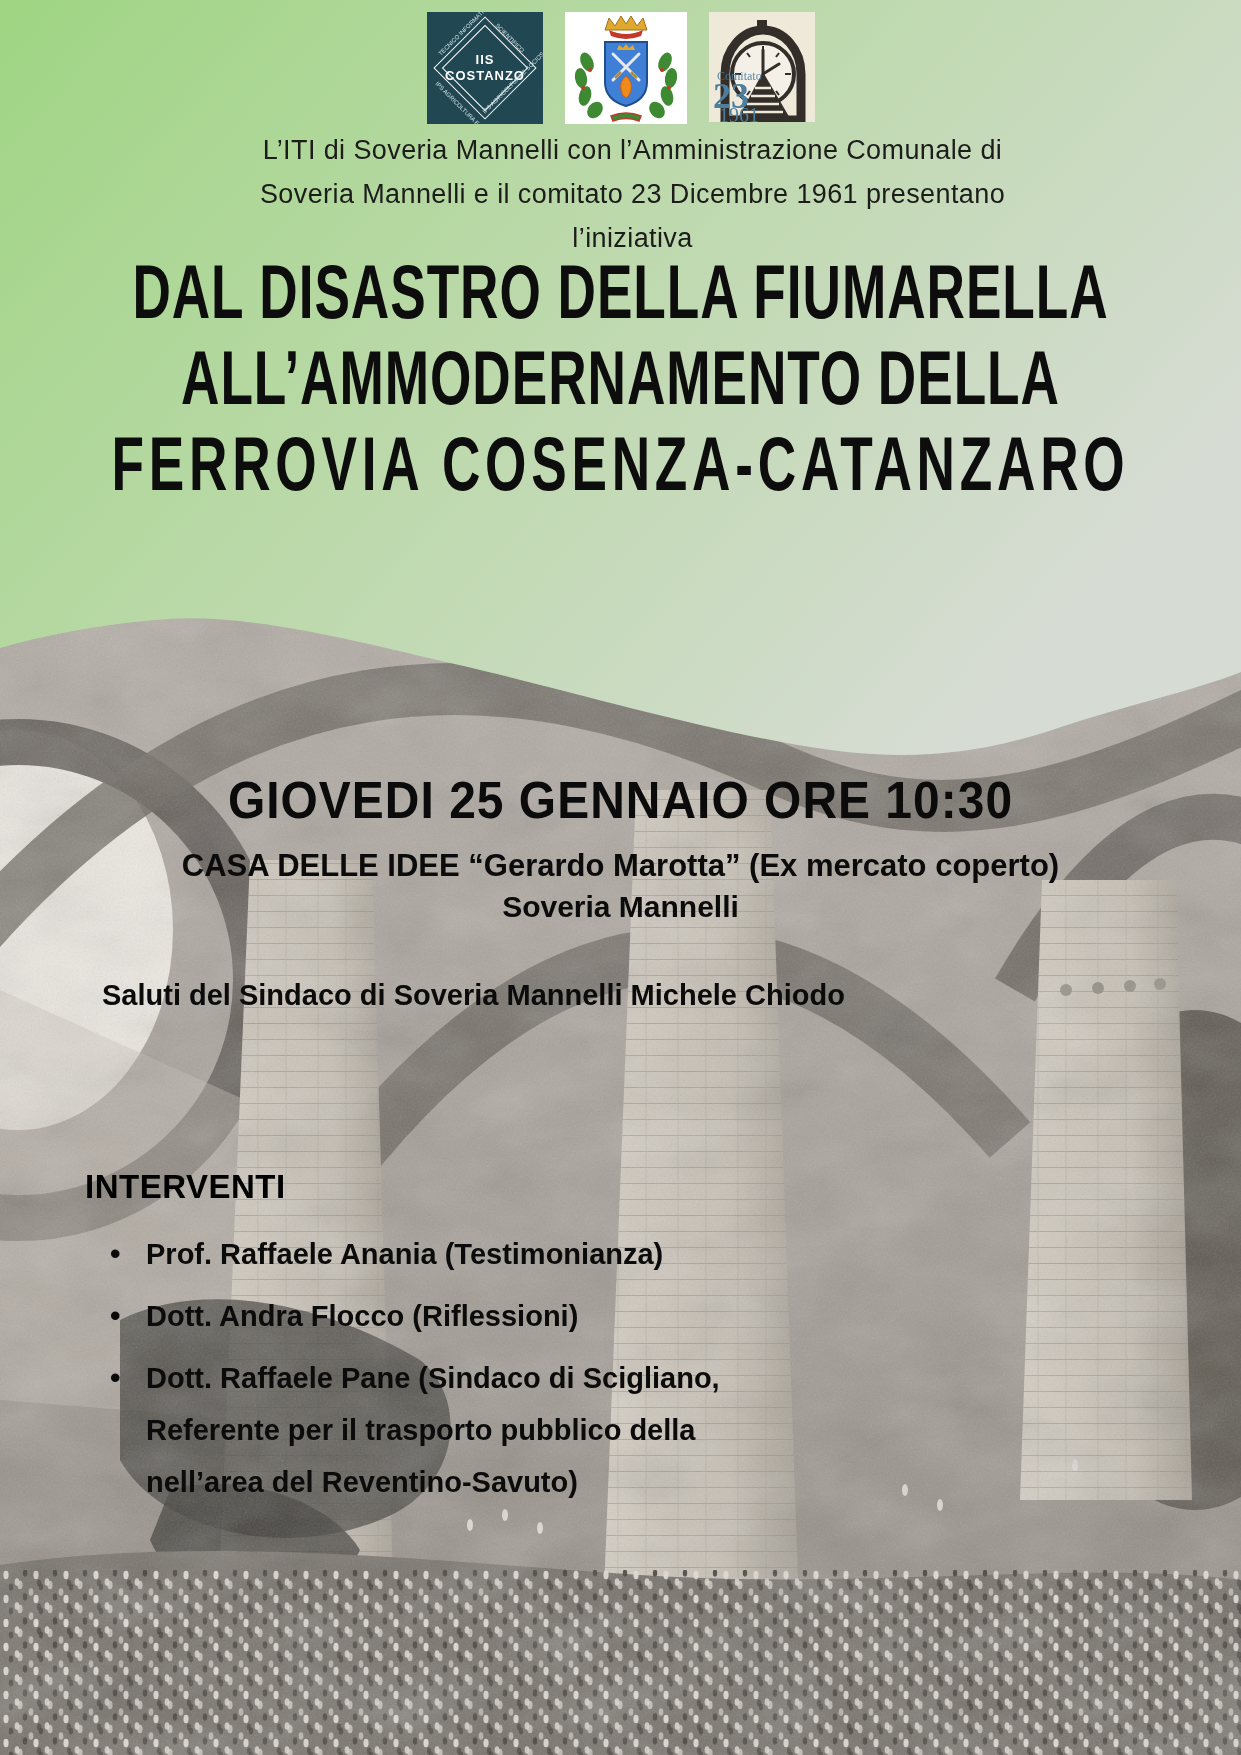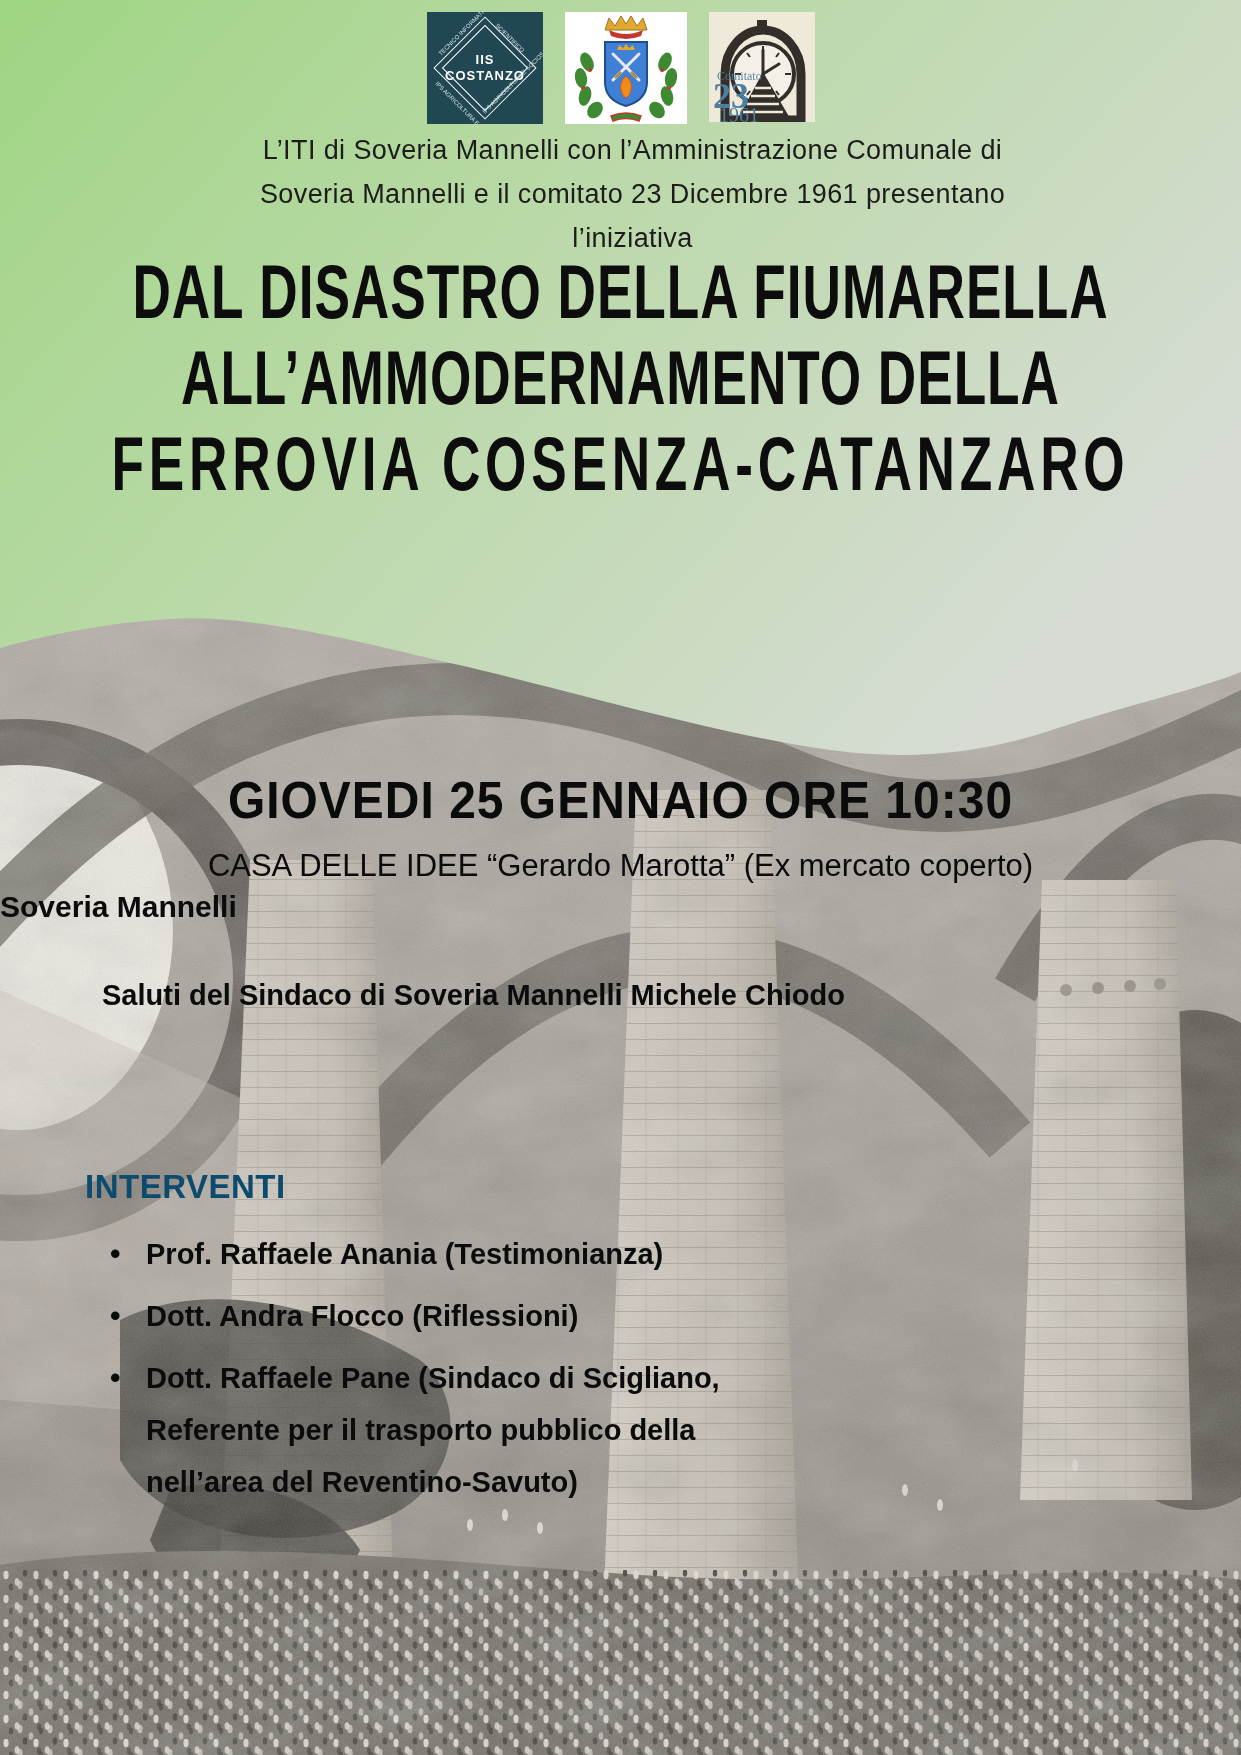--- a/index.html
+++ b/index.html
@@ -31,34 +31,34 @@
     transform:scale(.95,1.34);transform-origin:50% 60%;white-space:nowrap;
   }
   .title-line.wide{letter-spacing:5px;}
   .datetime{
     position:absolute;top:772px;left:0;width:100%;text-align:center;
     font-size:47px;font-weight:bold;letter-spacing:1px;white-space:nowrap;
     transform:scale(1.02,1.12);transform-origin:50% 50%;color:#0b0b0b;
   }
   .venue{
     position:absolute;top:848px;left:0;width:100%;text-align:center;
-    font-size:31px;font-weight:normal;letter-spacing:0;color:#0b0b0b;white-space:nowrap;
+    font-size:31px;font-weight:bold;letter-spacing:0;color:#0b0b0b;white-space:nowrap;
   }
   .city{
-    position:absolute;top:890px;left:0;width:100%;
+    position:absolute;top:890px;left:0;width:100%;text-align:center;
     font-size:30px;font-weight:bold;color:#0b0b0b;
   }
   .saluti{
     position:absolute;top:972px;left:88px;width:980px;
     font-size:29px;font-weight:bold;line-height:47px;color:#0b0b0b;
   }
   .saluti .indent{padding-left:14px;}
   .interventi-heading{
     position:absolute;top:1168px;left:85px;
-    font-size:33px;font-weight:bold;letter-spacing:.5px;color:#0c4a6e;
+    font-size:33px;font-weight:bold;letter-spacing:.5px;color:#000000;
   }
   .speakers{
     position:absolute;top:1228px;left:108px;margin:0;padding:0;
     list-style:none;width:700px;
   }
   .speakers li{
     position:relative;padding-left:38px;margin:0 0 10px 0;
     font-size:29px;font-weight:bold;line-height:52px;color:#0b0b0b;
   }
   .speakers li::before{

